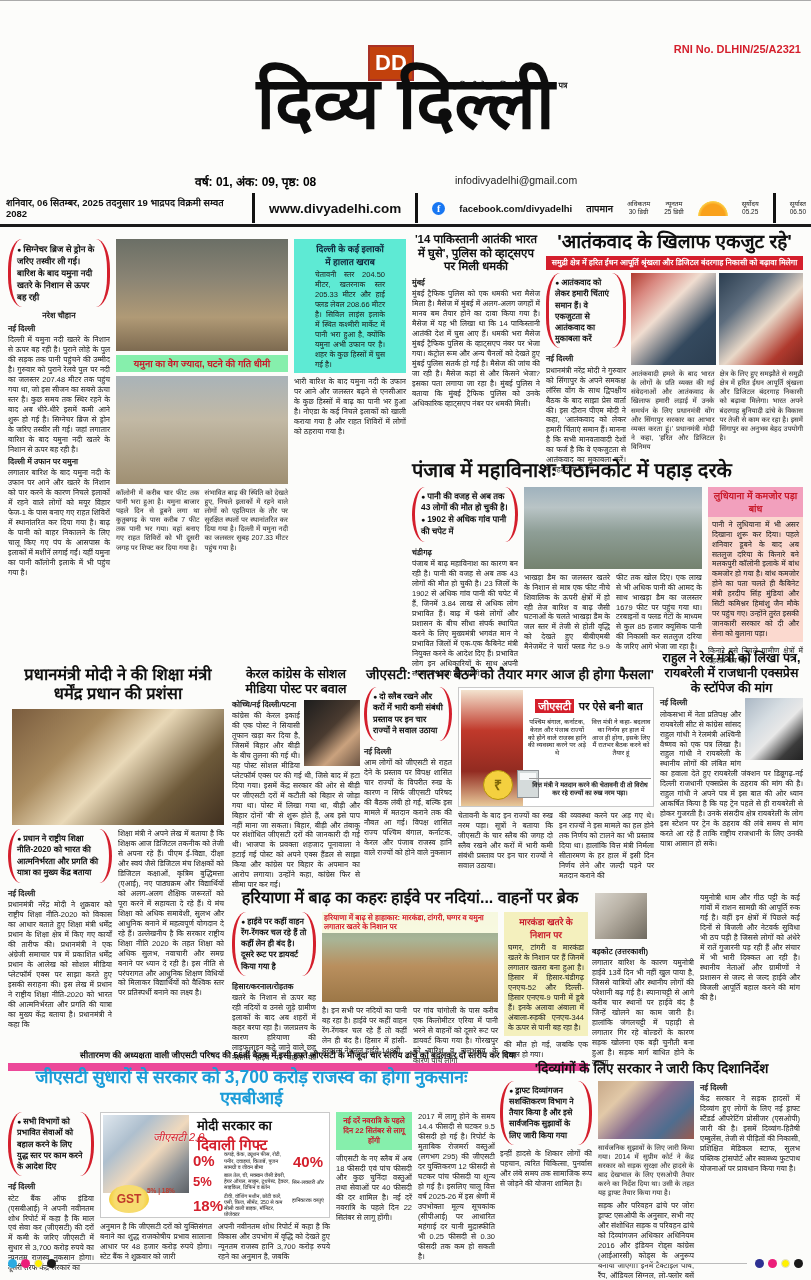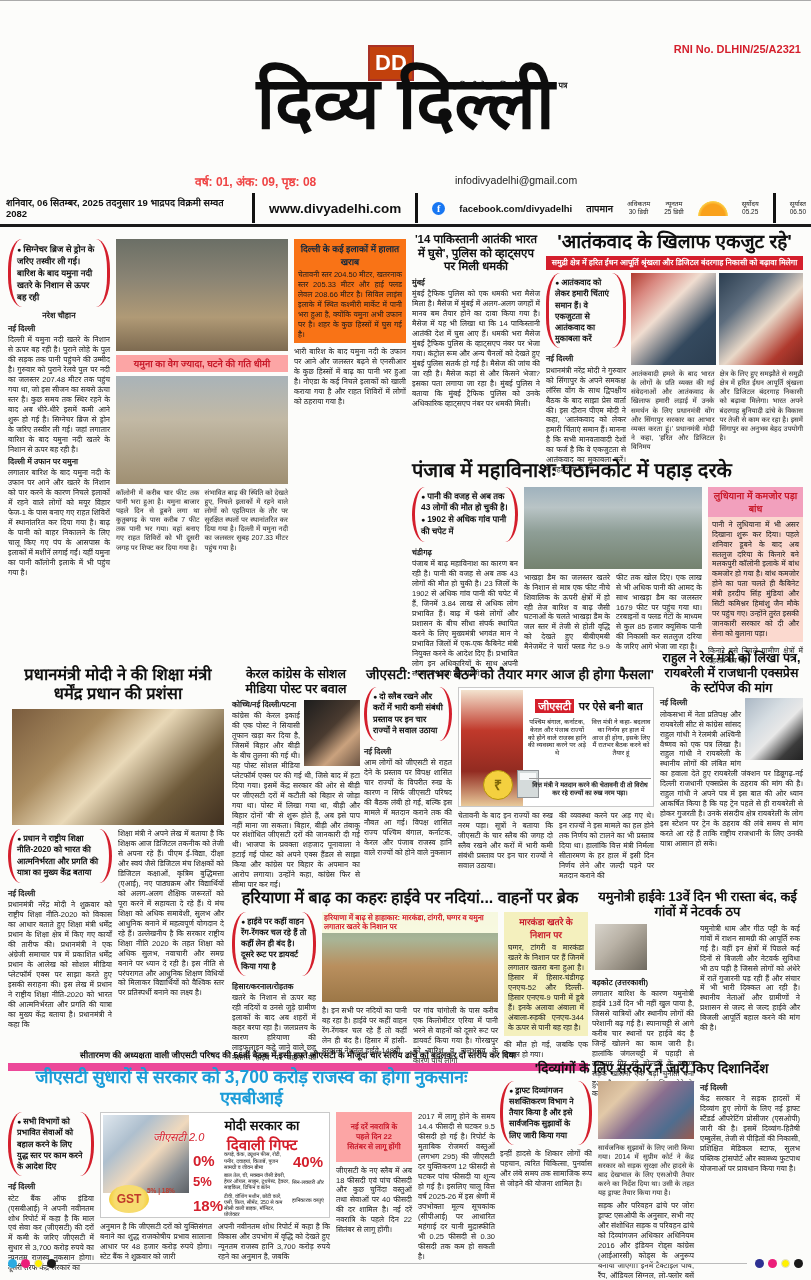--- a/index.html
+++ b/index.html
@@ -9,22 +9,22 @@
 .red{color:#d41f2c}
 .hl{font-weight:bold;color:#111;text-align:center;line-height:1.18;font-family:"Liberation Sans",sans-serif}
 .bd{font-size:7.5px;line-height:1.33;text-align:justify;color:#1b1b1b}
 .dl{font-weight:bold;display:block;font-size:7.8px;margin:2px 0 1px}
 .pq{border-left:3px solid #d41f2c;border-right:3px solid #d41f2c;border-radius:14px/30px;padding:4px 6px;font-weight:bold;font-size:8.6px;line-height:1.4;color:#131313;text-align:left}
 .pq .b::before,.bullet::before{content:"● ";font-size:7px;color:#111}
 .photo{position:relative;overflow:hidden}
 .cap{font-size:7px;line-height:1.3;text-align:justify;color:#222}
 .row{display:flex;gap:6px}
 .col{display:flex;flex-direction:column;gap:4px}
-.pinkstrip{background:#fca5a5;color:#c81a2a;font-weight:bold;font-size:9.5px;text-align:center;padding:2px 0}
-.bluebox{background:#f97316;padding:3px 4px}
+.pinkstrip{background:#86efac;color:#c81a2a;font-weight:bold;font-size:9.5px;text-align:center;padding:2px 0}
+.bluebox{background:#5eead4;padding:3px 21px}
 .bluebox h4{font-size:9px;text-align:center;margin-bottom:2px;color:#10263c}
 .redstrip{background:#d41f2c;color:#fff;font-weight:bold;font-size:7.8px;text-align:center;padding:2px 3px;line-height:1.25}
 .ybox{background:#f4f0be;padding:3px 4px}
 .ybox h4{font-size:9px;color:#c81a2a;text-align:center;margin-bottom:2px}
 .lbox{background:#fbd9cf}
 .lbox h4{background:#f2a0bd;color:#c81a2a;font-size:9.5px;text-align:center;padding:2px 2px}
 .lbox .bd{padding:3px 4px}
 .stripline{font-weight:bold;font-size:8.6px;color:#111;border-bottom:8px solid #ec4899;padding-bottom:2px}
 .gbox{border:1px solid #c9c9c9;background:#fff;position:relative}
 .vbar{width:3px;background:#111;align-self:stretch}
@@ -36,21 +36,21 @@
 </head>
 <body>
 
 <div class="page">
 
   <header class="abs" style="left:0;top:0;width:811px;height:226px;border-bottom:3px solid #1a1a1a">
     <div class="abs red" style="right:10px;top:42px;font-weight:bold;font-size:11px">RNI No. DLHIN/25/A2321</div>
     <div class="abs" style="left:368px;top:44px;width:46px;height:36px;background:#c2410c;border:2px solid #a93226;color:#fff;font-weight:bold;font-size:22px;text-align:center;line-height:32px;font-family:Liberation Sans, sans-serif">DD</div>
     <div class="abs" style="left:460px;top:78px;width:200px;font-size:8px;color:#222;font-weight:bold">दिल्ली से प्रकाशित दैनिक समाचार पत्र</div>
     <div class="abs" style="left:0;top:58px;width:811px;text-align:center;font-size:72px;font-weight:bold;color:#0d0d0d;line-height:1.25;font-family:'Liberation Serif',serif">दिव्य दिल्ली</div>
-    <div class="abs" style="left:195px;top:172px;font-size:12px;font-weight:bold;color:#ef4444">वर्ष: 01,  अंक: 09,  पृष्ठ: 08</div>
+    <div class="abs" style="left:195px;top:172px;font-size:12px;font-weight:bold;color:#000000">वर्ष: 01,  अंक: 09,  पृष्ठ: 08</div>
     <div class="abs" style="left:455px;top:173px;font-size:10.5px;color:#222">infodivyadelhi@gmail.com</div>
 
     <div class="abs" style="left:6px;top:192px;width:800px;height:30px;display:flex;align-items:center;gap:14px">
       <span style="font-size:9.5px;font-weight:bold;color:#111;width:232px;line-height:1.2">शनिवार, 06 सितम्बर, 2025 तदनुसार 19 भाद्रपद विक्रमी सम्वत 2082</span>
       <span class="vbar"></span>
       <span style="font-size:13.5px;font-weight:bold;color:#111">www.divyadelhi.com</span>
       <span class="vbar"></span>
       <span class="fb">f</span>
       <span style="font-size:9.5px;font-weight:bold;color:#111">facebook.com/divyadelhi</span>
       <span style="font-size:9.5px;font-weight:bold;color:#111">तापमान</span>
@@ -242,21 +242,20 @@
         <div class="ybox">
           <h4>मारकंडा खतरे के निशान पर</h4>
           <p class="bd">घग्गर, टांगरी व मारकंडा खतरे के निशान पर हैं जिनमें लगातार खतरा बना हुआ है। हिसार में हिसार-चंडीगढ़ एनएच-52 और दिल्ली-हिसार एनएच-9 पानी में डूबे हैं। इनके अलावा अंबाला में अंबाला-रुड़की एनएच-344 के ऊपर से पानी बह रहा है।</p>
         </div>
         <p class="bd">की मौत हो गई, जबकि एक घायल हो गया।</p>
       </div>
     </div>
   </section>
 
   <section class="abs" style="left:592px;top:888px;width:211px;height:166px">
-    <h2 class="hl" style="font-size:13px">यमुनोत्री हाईवेः 13वें दिन भी रास्ता बंद, कई गांवों में नेटवर्क ठप</h2>
     <div class="row" style="margin-top:4px;gap:6px">
       <div class="col" style="width:102px">
         <div class="photo" style="float:right;width:52px;height:46px;margin:0 0 2px 3px;background:linear-gradient(135deg,#d8d4cc 0%,#b9b2a6 40%,#8f887c 75%,#6f6a60 100%)"></div>
         <p class="bd"><span class="dl">बड़कोट (उत्तरकाशी)</span>
           <span>लगातार बारिश के कारण यमुनोत्री हाईवे 13वें दिन भी नहीं खुल पाया है, जिससे यात्रियों और स्थानीय लोगों की परेशानी बढ़ गई है। स्यानाचट्टी से आगे करीब चार स्थानों पर हाईवे बंद है जिन्हें खोलने का काम जारी है। हालांकि जंगलचट्टी में पहाड़ी से लगातार गिर रहे बोल्डरों के कारण सड़क खोलना एक बड़ी चुनौती बना हुआ है। सड़क मार्ग बाधित होने के कारण</span></p>
       </div>
       <div class="col" style="width:100px">
         <p class="bd">यमुनोत्री धाम और गीठ पट्टी के कई गांवों में राशन सामग्री की आपूर्ति रुक गई है। वहीं इन क्षेत्रों में पिछले कई दिनों से बिजली और नेटवर्क सुविधा भी ठप पड़ी है जिससे लोगों को अंधेरे में रातें गुजारनी पड़ रही हैं और संचार में भी भारी दिक्कत आ रही है। स्थानीय नेताओं और ग्रामीणों ने प्रशासन से जल्द से जल्द हाईवे और बिजली आपूर्ति बहाल करने की मांग की है।</p>
       </div>
     </div>
@@ -271,21 +270,21 @@
         <div class="pq" style="font-size:8px"><span class="b">सभी विभागों को प्रभावित सेवाओं को बहाल करने के लिए युद्ध स्तर पर काम करने के आदेश दिए</span></div>
         <p class="bd"><span class="dl">नई दिल्ली</span>
           <span>स्टेट बैंक ऑफ इंडिया (एसबीआई) ने अपनी नवीनतम शोध रिपोर्ट में कहा है कि माल एवं सेवा कर (जीएसटी) की दरों में कमी के जरिए जीएसटी में सुधार से 3,700 करोड़ रुपये का न्यूनतम राजस्व नुकसान होगा। दूसरी तरफ केंद्र सरकार का</span></p>
       </div>
       <div class="col" style="width:230px">
         <div class="gbox" style="height:106px">
           <div class="photo abs" style="left:2px;top:2px;width:86px;height:78px;background:linear-gradient(135deg,#dfe7ee 0%,#aebfce 30%,#f0d9bd 55%,#8a8f94 80%,#5d6166 100%)"></div>
           <div class="abs red" style="left:52px;top:16px;font-weight:normal;font-size:11px;font-style:italic;text-shadow:0 0 2px #fff">जीएसटी 2.0</div>
           <div class="abs" style="left:8px;bottom:4px;width:40px;height:28px;border-radius:50%;background:radial-gradient(circle,#f7dc6f 0 60%,#f1c40f 100%);text-align:center;font-weight:bold;color:#c0392b;font-size:12px;line-height:28px">GST</div>
           <div class="abs mini" style="left:46px;bottom:22px;font-weight:bold;color:#c0392b">5% | 18%</div>
-          <div class="abs" style="left:96px;top:3px;width:130px;text-align:center">
+          <div class="abs" style="left:96px;top:3px;width:130px;text-align:left">
             <span style="display:block;font-weight:bold;font-size:13px;color:#111">मोदी सरकार का</span>
             <span class="red" style="display:block;font-weight:bold;font-size:15px">दिवाली गिफ्ट</span>
           </div>
           <div class="abs col" style="left:92px;top:38px;width:100px;gap:2px">
             <div class="row" style="gap:3px;align-items:center">
               <span class="red" style="font-weight:bold;font-size:15px;width:28px">0%</span>
               <span class="mini" style="width:66px;font-size:5.2px">कपड़े, केक, ट्यूशन फीस, रोटी, पनीर, दवाइयां, किताबें, पूजन सामग्री व जीवन बीमा</span>
             </div>
             <div class="row" style="gap:3px;align-items:center">
               <span class="red" style="font-weight:bold;font-size:13px;width:28px">5%</span>
@@ -300,21 +299,21 @@
             <span class="red" style="display:block;font-weight:bold;font-size:15px">40%</span>
             <span class="mini" style="font-size:5.2px">सिन-लक्जरी और हानिकारक वस्तुएं</span>
           </div>
         </div>
         <div class="row" style="gap:6px">
           <p class="bd" style="width:112px">अनुमान है कि जीएसटी दरों को युक्तिसंगत बनाने का शुद्ध राजकोषीय प्रभाव सालाना आधार पर 48 हजार करोड़ रुपये होगा। स्टेट बैंक ने शुक्रवार को जारी</p>
           <p class="bd" style="width:112px">अपनी नवीनतम शोध रिपोर्ट में कहा है कि विकास और उपभोग में वृद्धि को देखते हुए न्यूनतम राजस्व हानि 3,700 करोड़ रुपये रहने का अनुमान है, जबकि</p>
         </div>
       </div>
       <div class="col" style="width:76px">
-        <div class="pinkstrip" style="font-size:7.5px;line-height:1.3;padding:10px">नई दरें नवरात्रि के पहले दिन 22 सितंबर से लागू होंगी</div>
+        <div class="pinkstrip" style="font-size:7.5px;line-height:1.3;padding:4px">नई दरें नवरात्रि के पहले दिन 22 सितंबर से लागू होंगी</div>
         <p class="bd">जीएसटी के नए स्लैब में अब 18 फीसदी एवं पांच फीसदी और कुछ चुनिंदा वस्तुओं तथा सेवाओं पर 40 फीसदी की दर शामिल है। नई दरें नवरात्रि के पहले दिन 22 सितंबर से लागू होंगी।</p>
       </div>
       <div class="col" style="width:77px">
         <p class="bd">2017 में लागू होने के समय 14.4 फीसदी से घटकर 9.5 फीसदी हो गई है। रिपोर्ट के मुताबिक रोजमर्रा वस्तुओं (लगभग 295) की जीएसटी दर युक्तिकरण 12 फीसदी से घटकर पांच फीसदी या शून्य हो गई है। इसलिए चालू वित्त वर्ष 2025-26 में इस श्रेणी में उपभोक्ता मूल्य सूचकांक (सीपीआई) पर आधारित महंगाई दर यानी मुद्रास्फीति भी 0.25 फीसदी से 0.30 फीसदी तक कम हो सकती है।</p>
       </div>
     </div>
   </section>
 
   <section class="abs" style="left:500px;top:1060px;width:303px;height:198px">
     <h2 class="hl" style="font-size:13.5px">'दिव्यांगों के लिए सरकार ने जारी किए दिशानिर्देश</h2>

